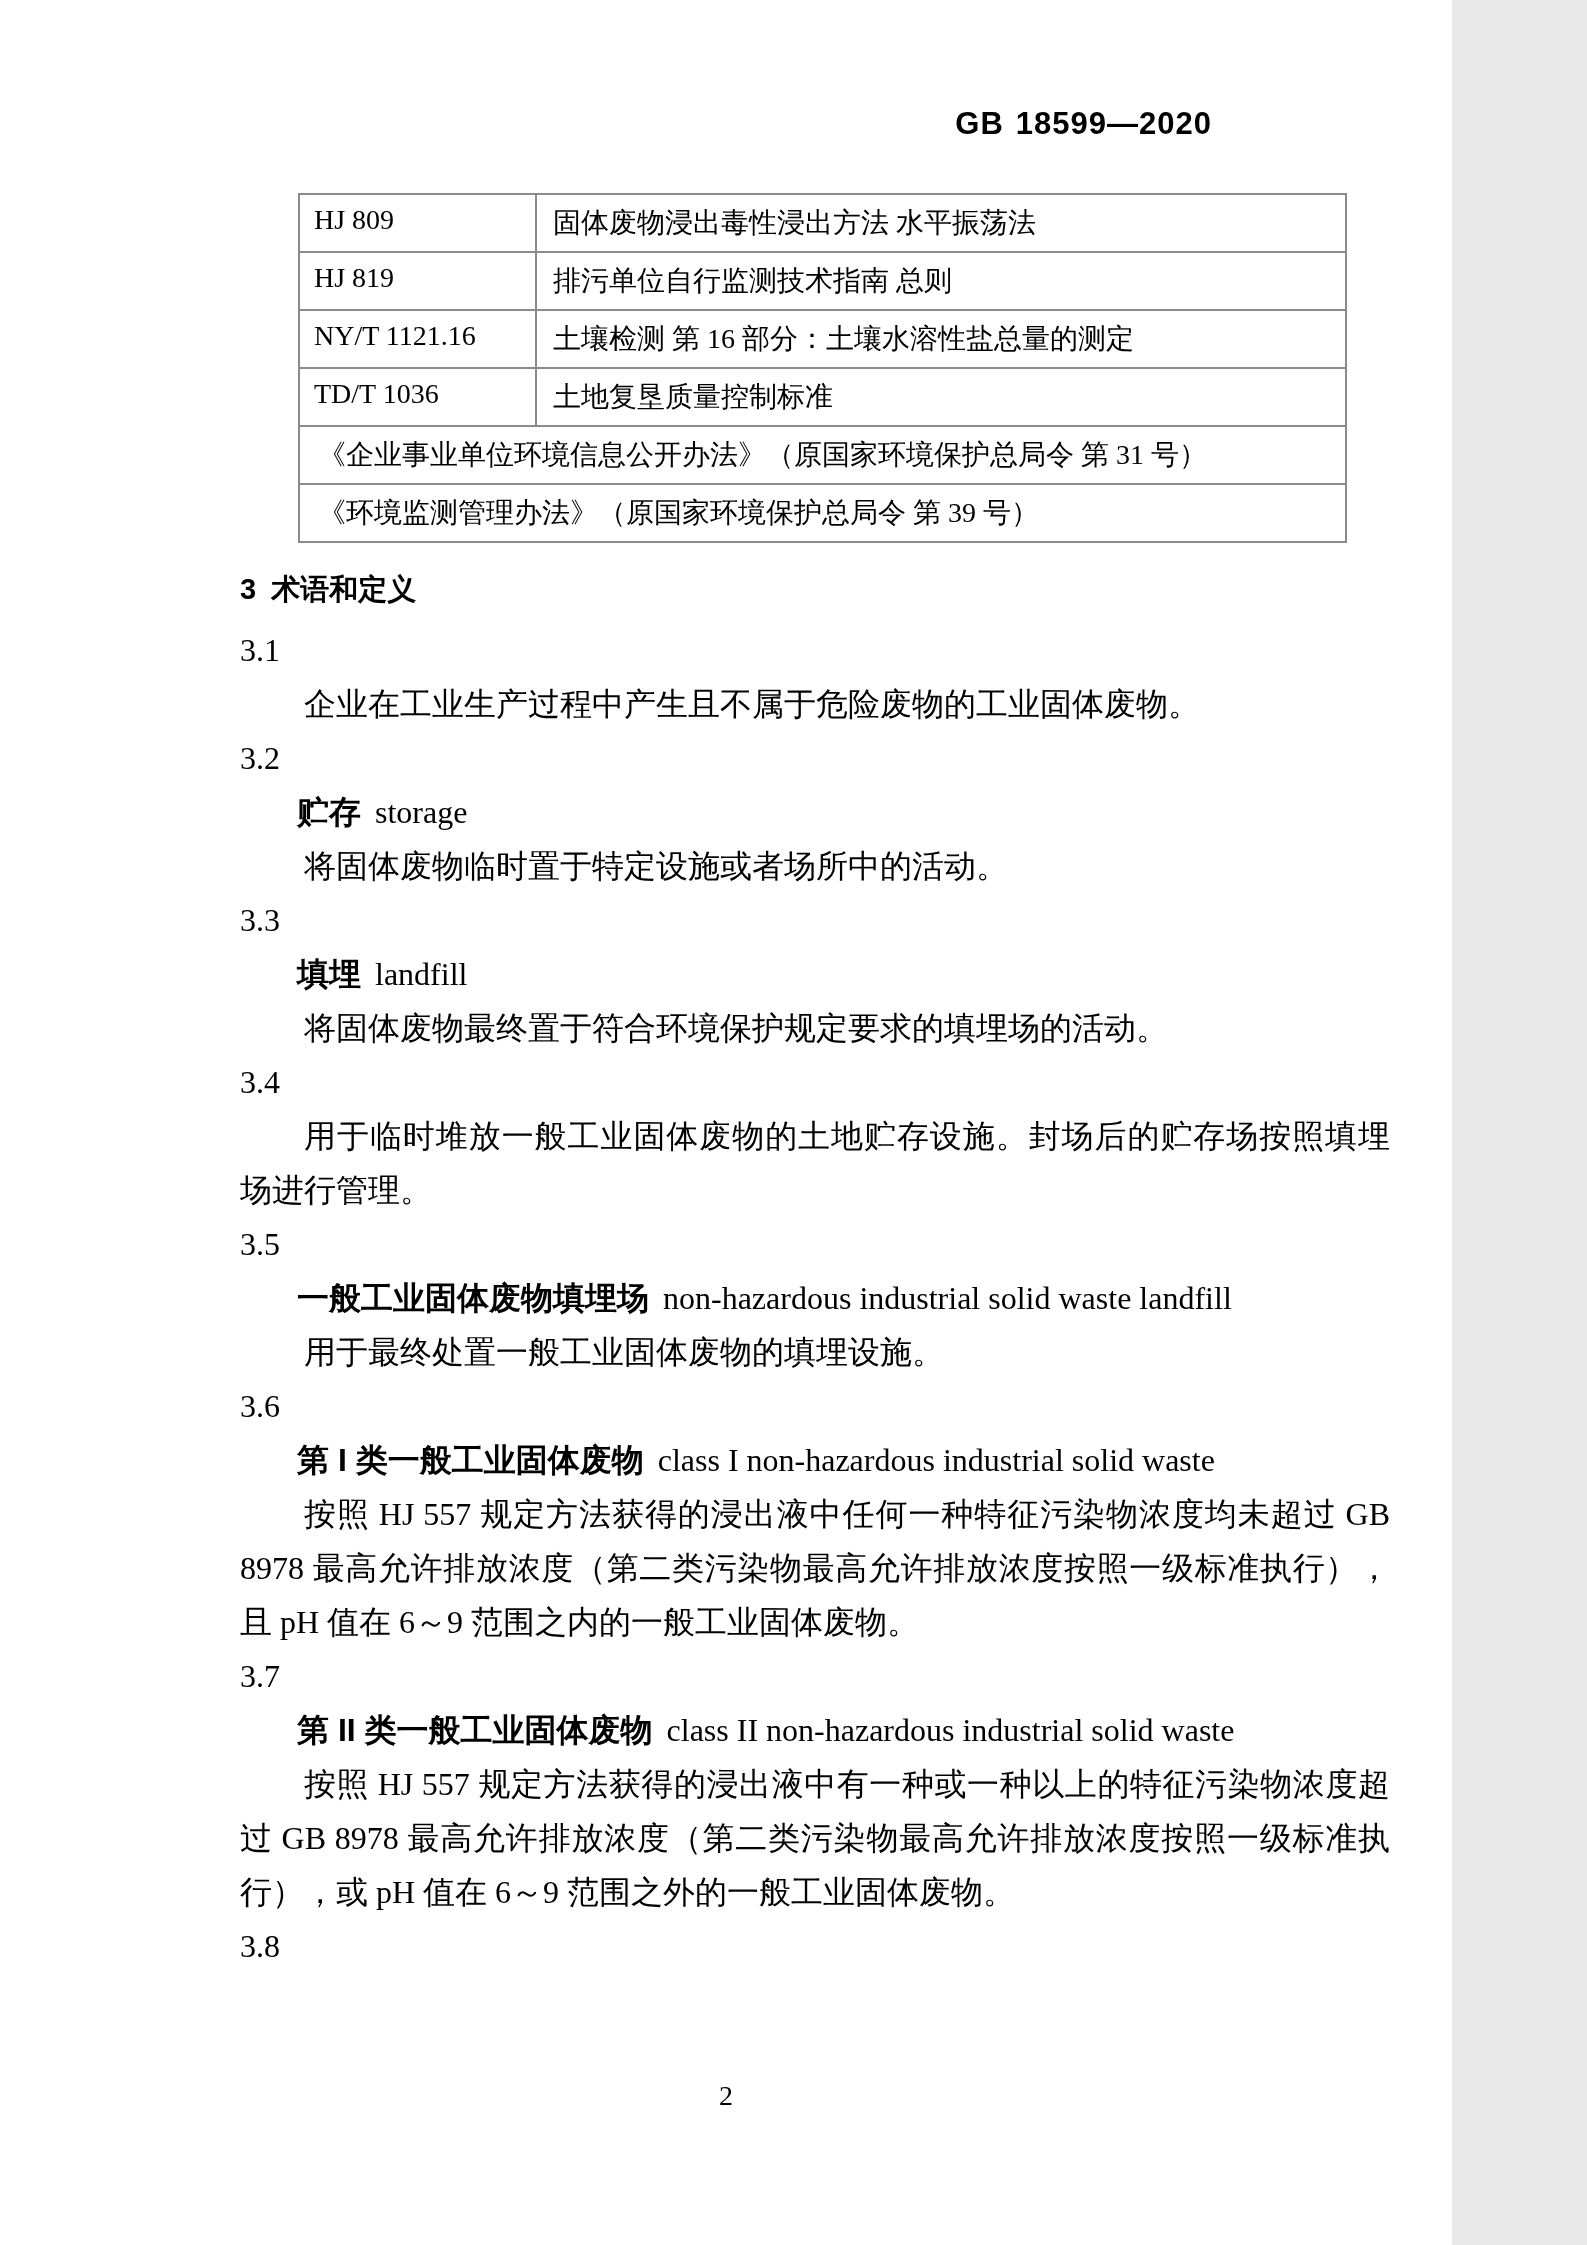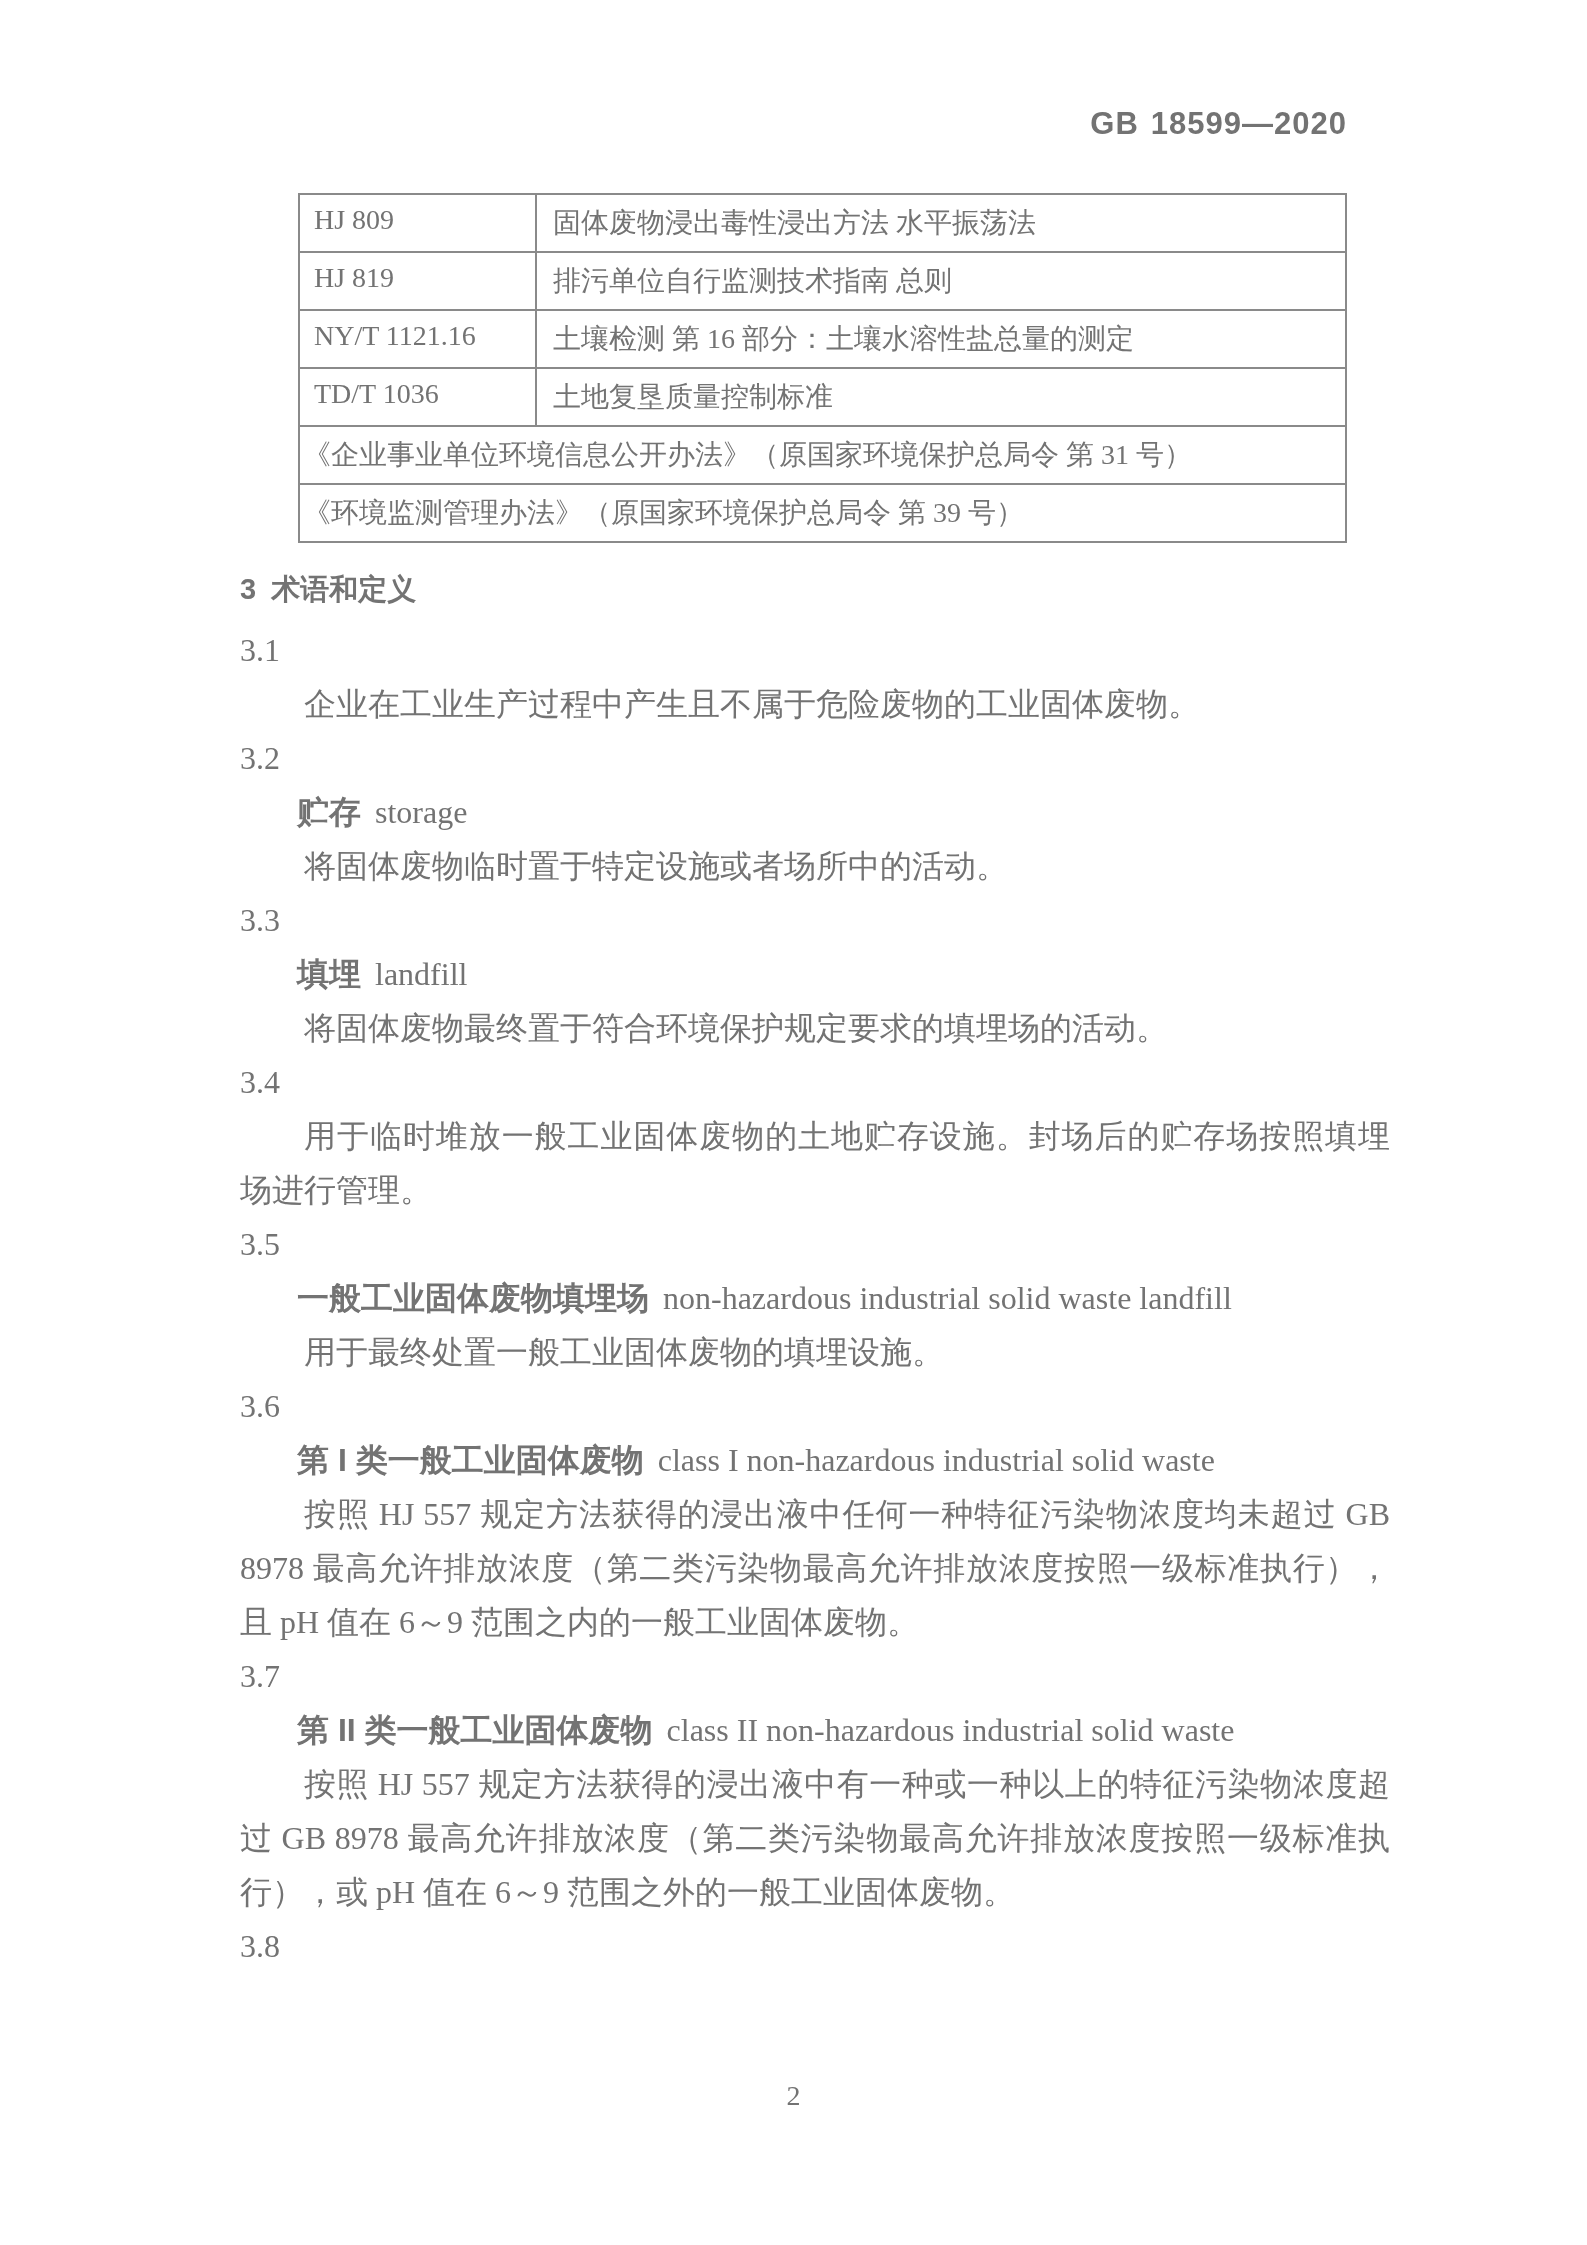--- a/index.html
+++ b/index.html
@@ -1,20 +1,20 @@
 <!DOCTYPE html>
 <html><head>
 <meta charset="utf-8">
 <style>
   html,body{margin:0;padding:0;background:#e8e8e8;}
   .page{
     position:relative;
-    width:1587px;height:2245px;
+    width:1452px;height:2245px;
     background:#ffffff;
-    color:#737373;
+    color:#000000;
     font-family:"Liberation Serif","DejaVu Serif",serif;
     overflow:hidden;
   }
   
   .doc-header{
     position:absolute;
     top:106px;right:240px;
     font-family:"Liberation Sans","DejaVu Sans",sans-serif;
     font-weight:bold;
     font-size:31px;
@@ -40,21 +40,21 @@
     border:2px solid #8a8a8a;
     box-sizing:border-box;
     height:56px;
     vertical-align:top;
     padding:9px 10px 9px 14px;
     white-space:nowrap;
     overflow:hidden;
   }
   table.refs td.code{width:237px;}
   table.refs td.title{padding-left:16px;}
-  table.refs td.note{padding-left:3px;margin-top:42px;}
+  table.refs td.note{padding-left:18px;margin-top:42px;}
   
   .sec-heading{
     margin:26px 0 14px 0;
     font-family:"Liberation Sans","DejaVu Sans",sans-serif;
     font-weight:bold;
     font-size:29px;
     line-height:40px;
   }
   .sec-heading .sec-num{margin-right:15px;}
   

